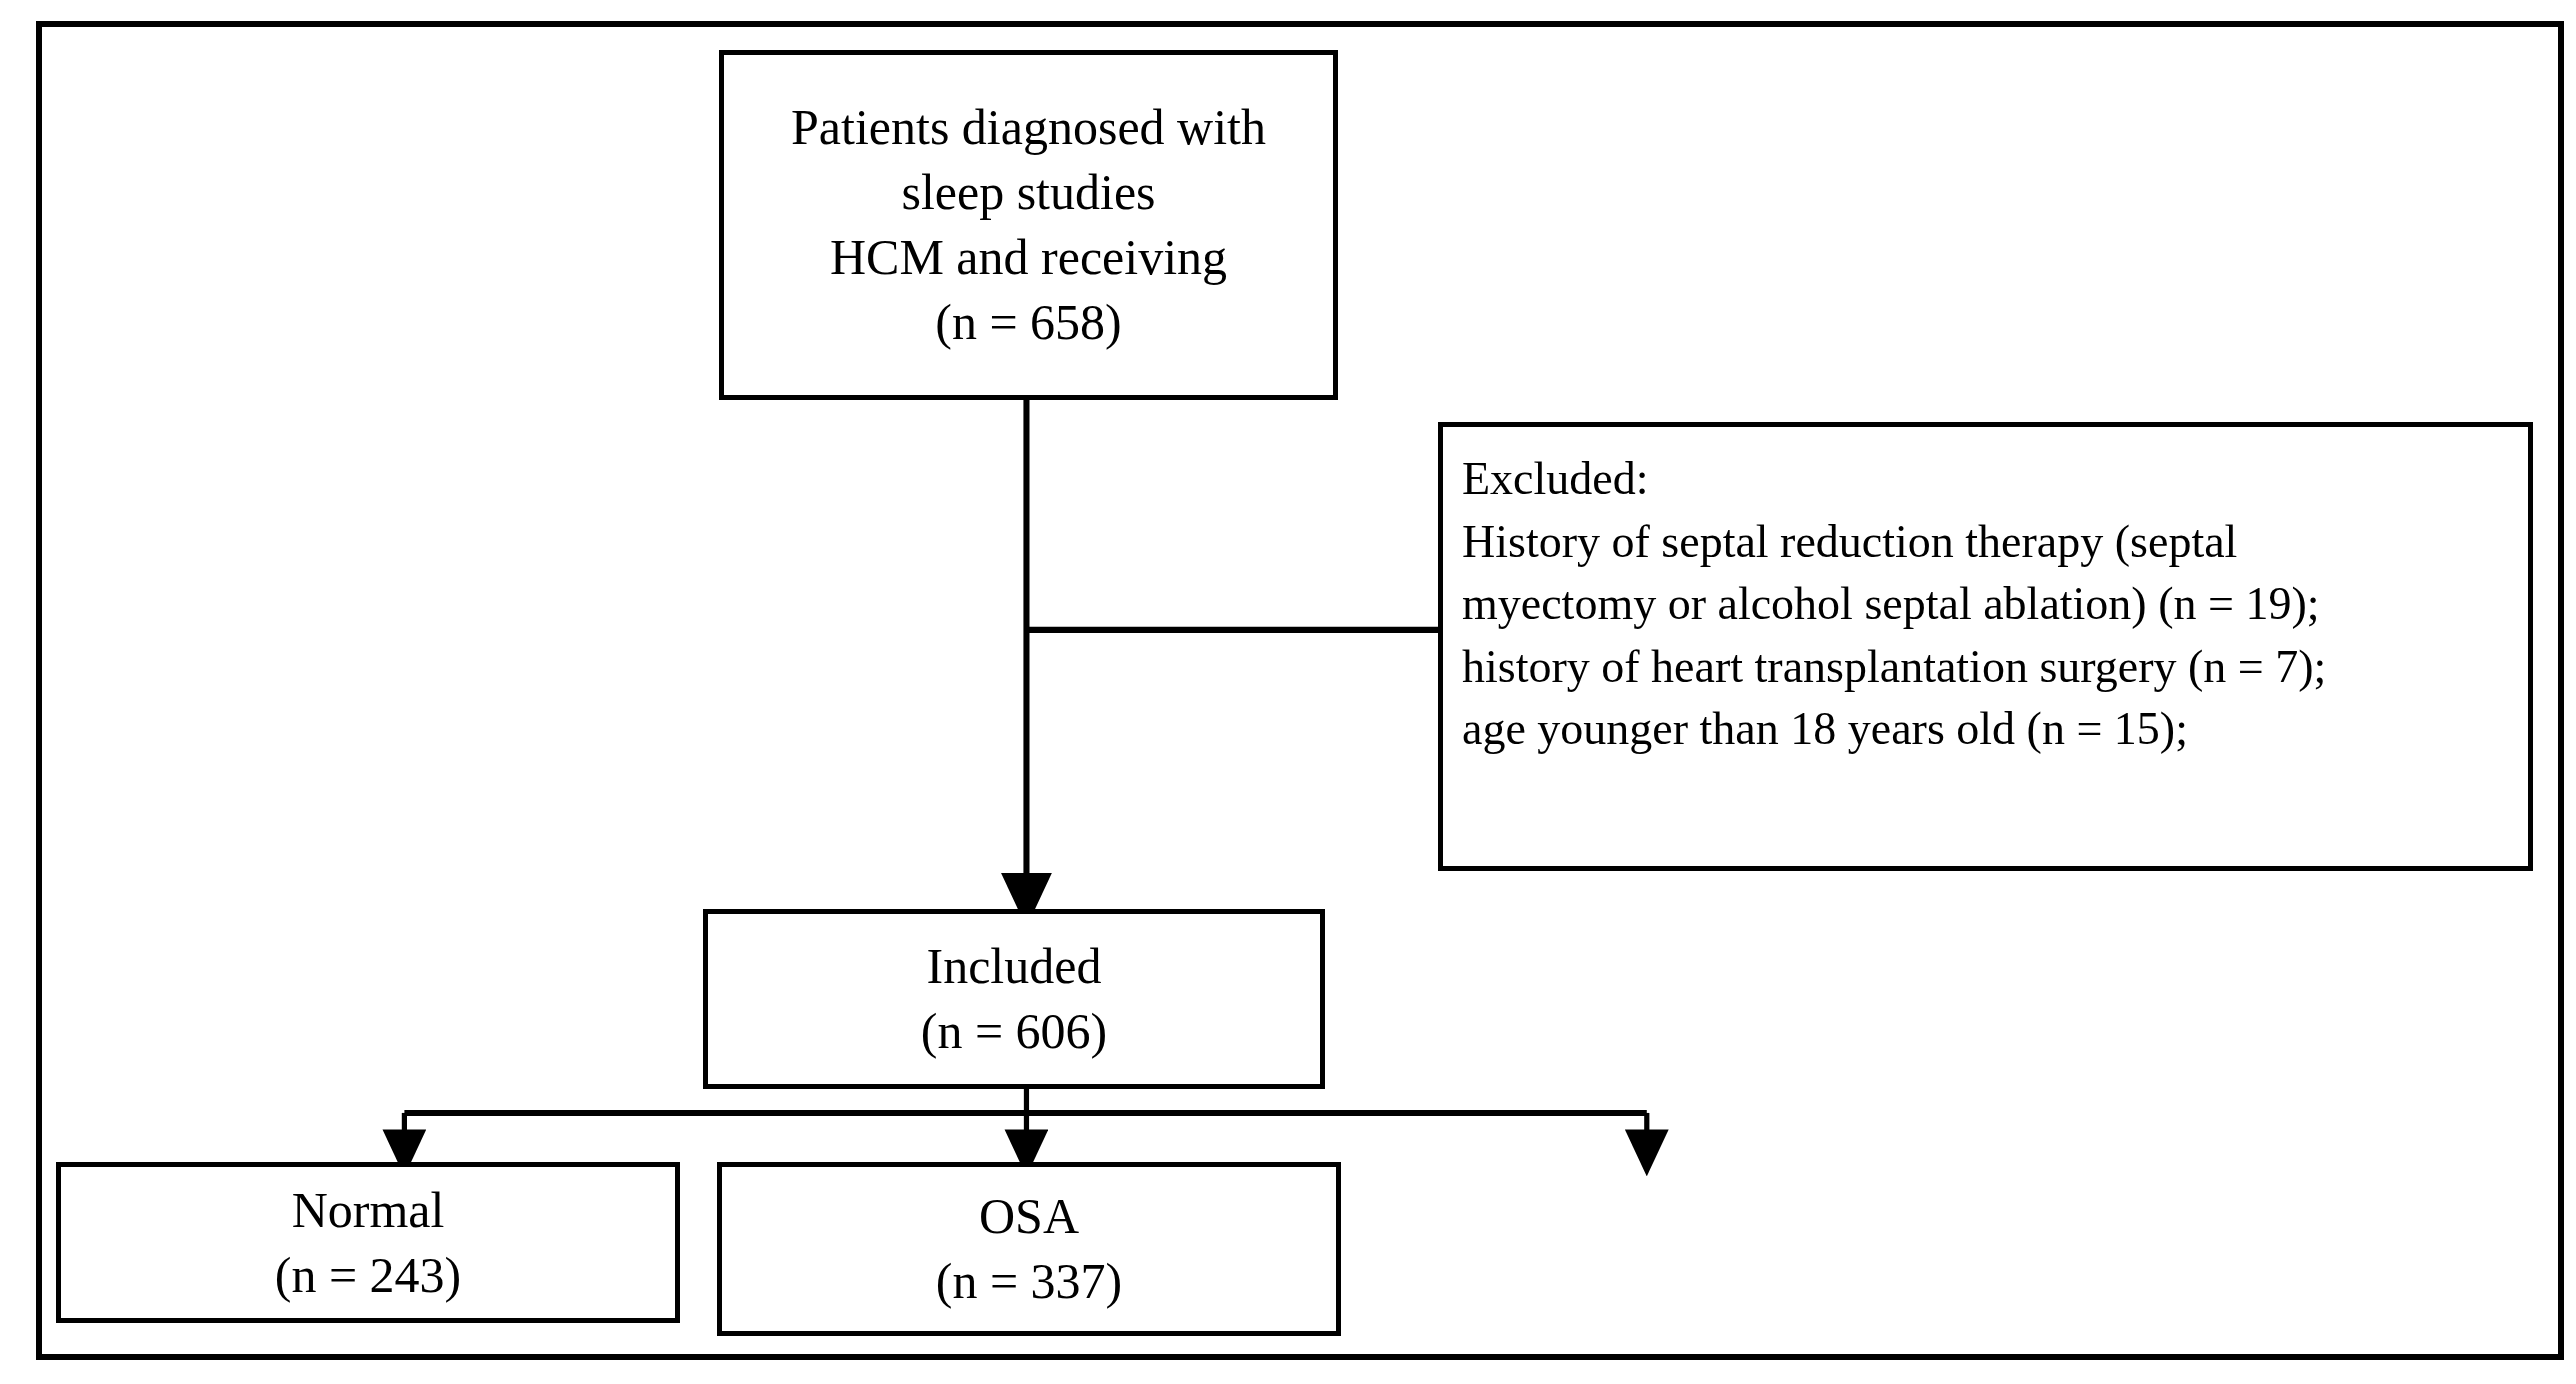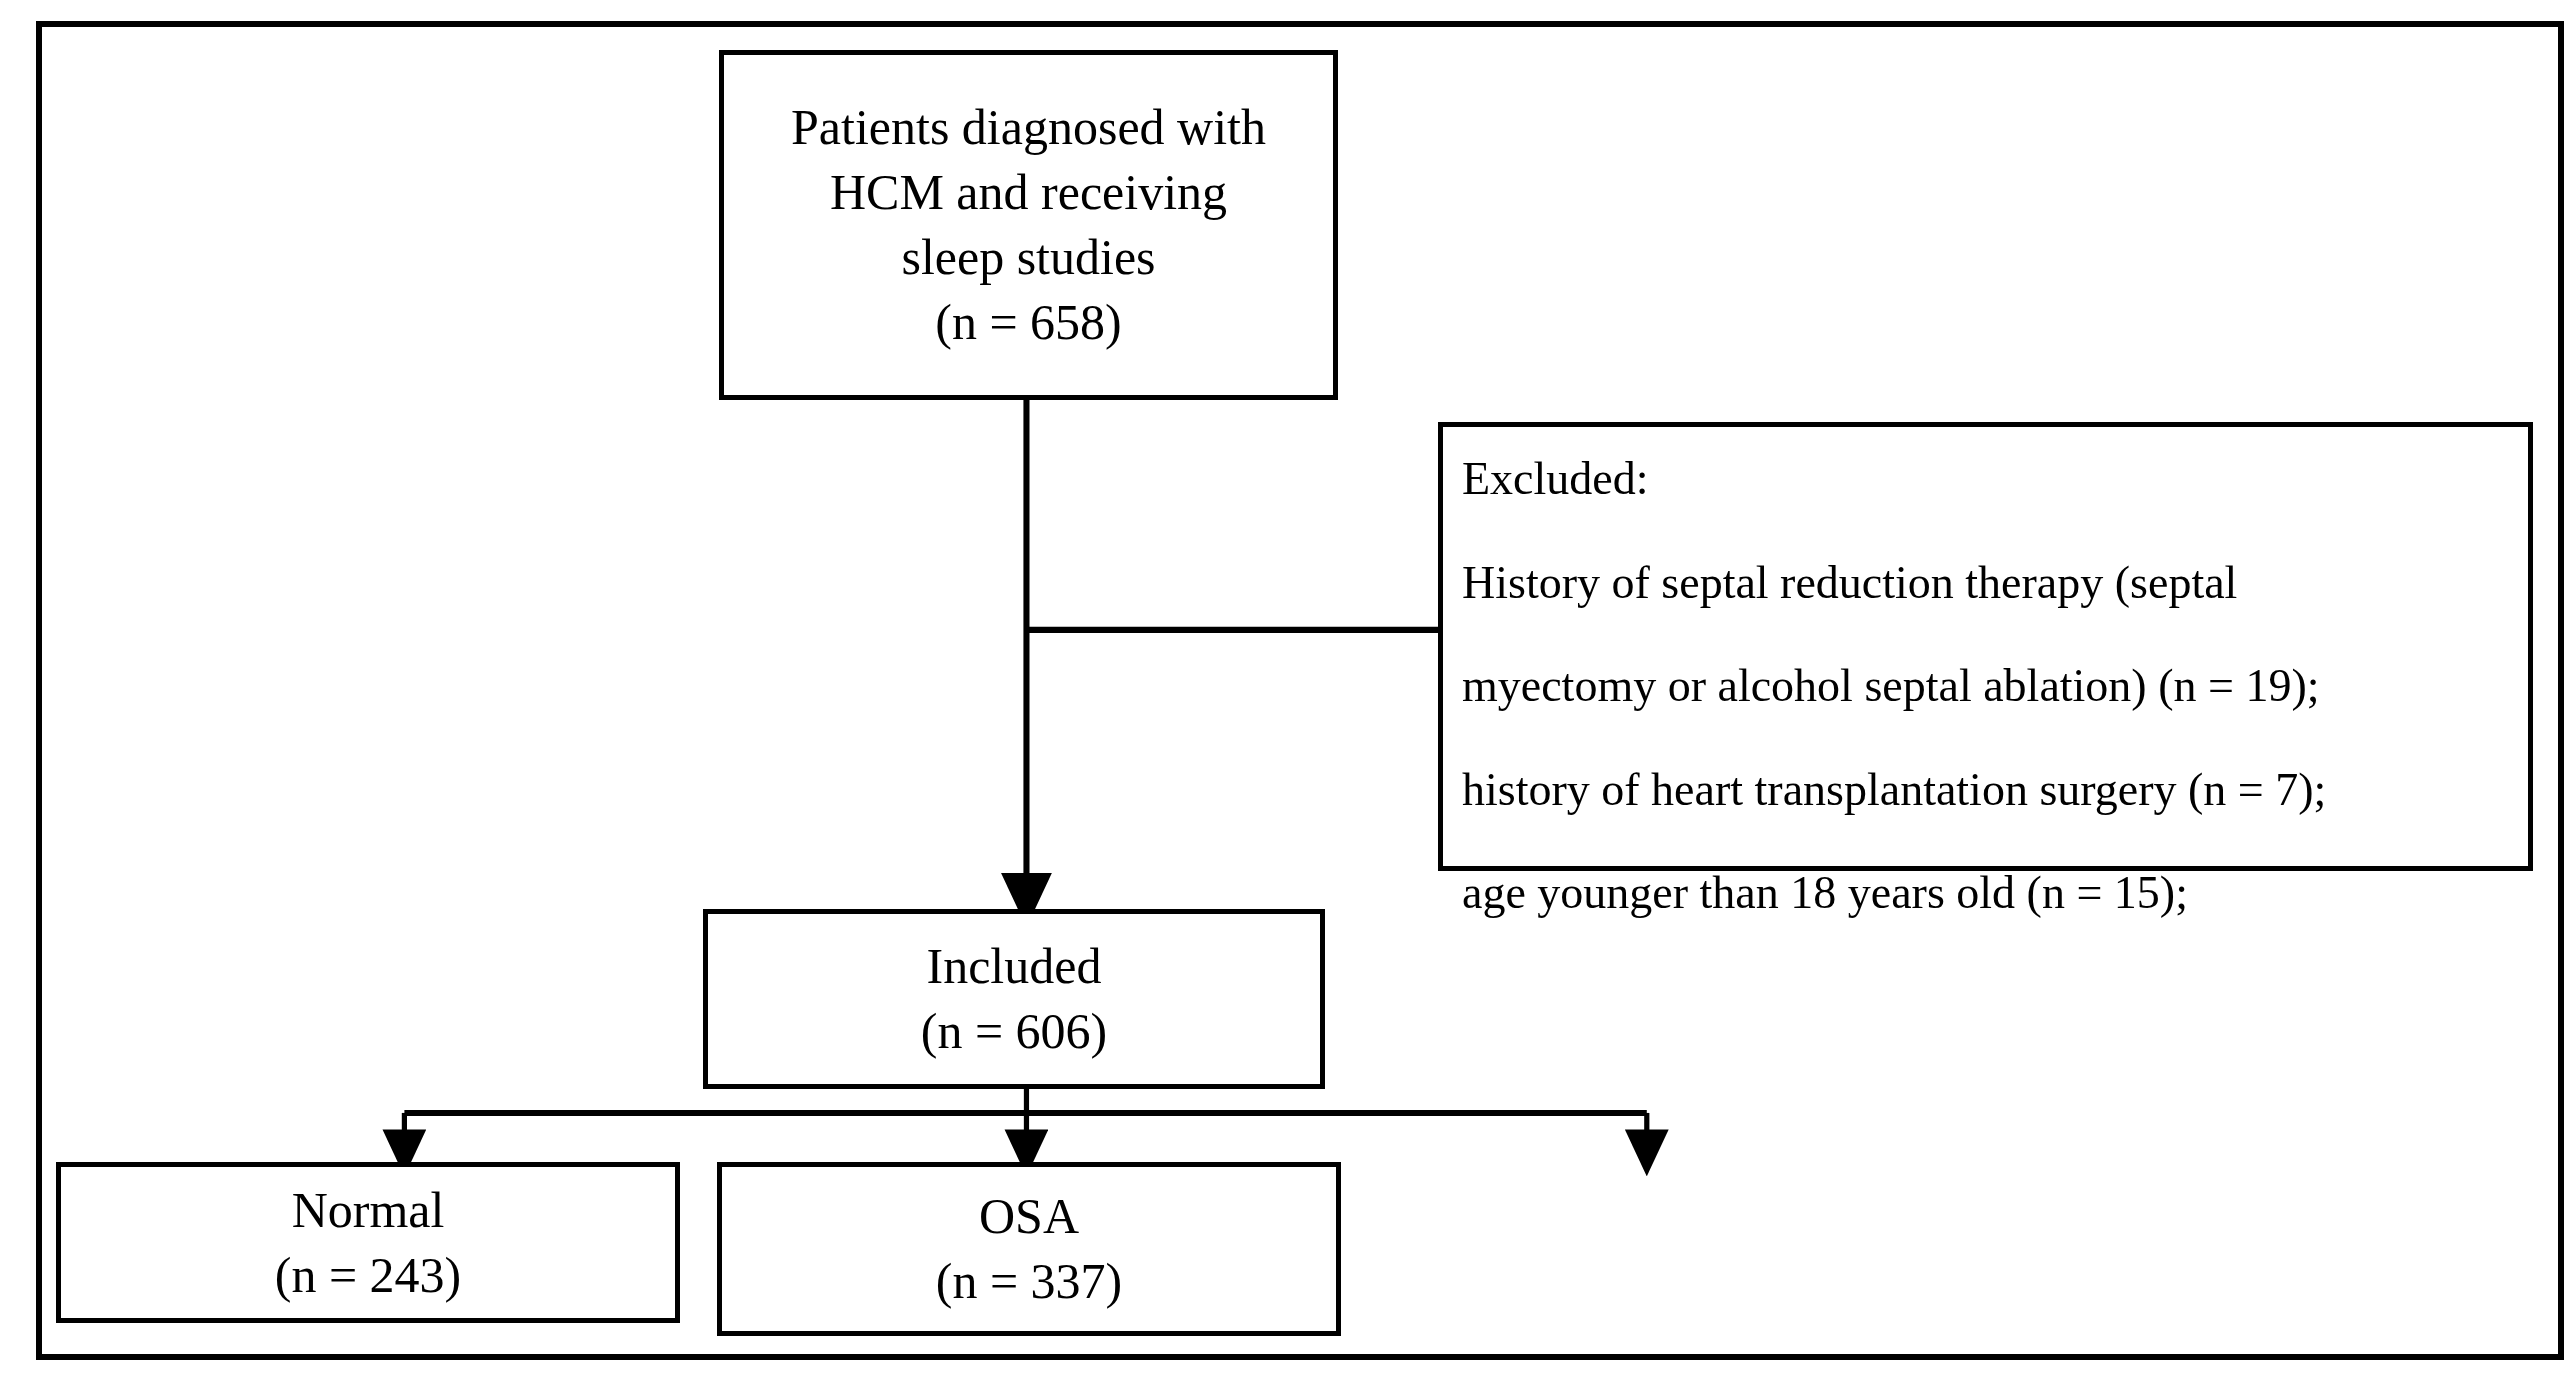--- a/index.html
+++ b/index.html
@@ -38,21 +38,20 @@
     flex-direction: column;
     align-items: center;
     justify-content: center;
     text-align: center;
     line-height: 1.30;
   }
   .flow-box.left-align {
     align-items: flex-start;
     text-align: center;
     justify-content: flex-start;
-    gap: 41px;
   }
   .box-line {
     display: block;
     white-space: pre;
   }
   
   #box-enrolled {
     left: 706px;
     top: 50px;
     width: 619px;
@@ -130,22 +129,22 @@
 
     <line x1="450" y1="1281" x2="450" y2="1327" stroke="#000000" stroke-width="6" marker-end="url(#arrowhead)"></line>
 
     <line x1="1166" y1="1281" x2="1166" y2="1327" stroke="#000000" stroke-width="6" marker-end="url(#arrowhead)"></line>
 
     <line x1="1880" y1="1281" x2="1880" y2="1327" stroke="#000000" stroke-width="6" marker-end="url(#arrowhead)"></line>
   </svg>
 
   <div class="flow-box" id="box-enrolled">
     <span class="box-line">Patients diagnosed with</span>
+    <span class="box-line">sleep studies</span>
     <span class="box-line">HCM and receiving</span>
-    <span class="box-line">sleep studies</span>
     <span class="box-line">(n = 658)</span>
   </div>
 
   <div class="flow-box left-align" id="box-excluded">
     <span class="box-line">Excluded:</span>
     <span class="box-line">History of septal reduction therapy (septal</span>
     <span class="box-line">myectomy or alcohol septal ablation) (n = 19);</span>
     <span class="box-line">history of heart transplantation surgery (n = 7);</span>
     <span class="box-line">age younger than 18 years old (n = 15);</span>
   </div>

